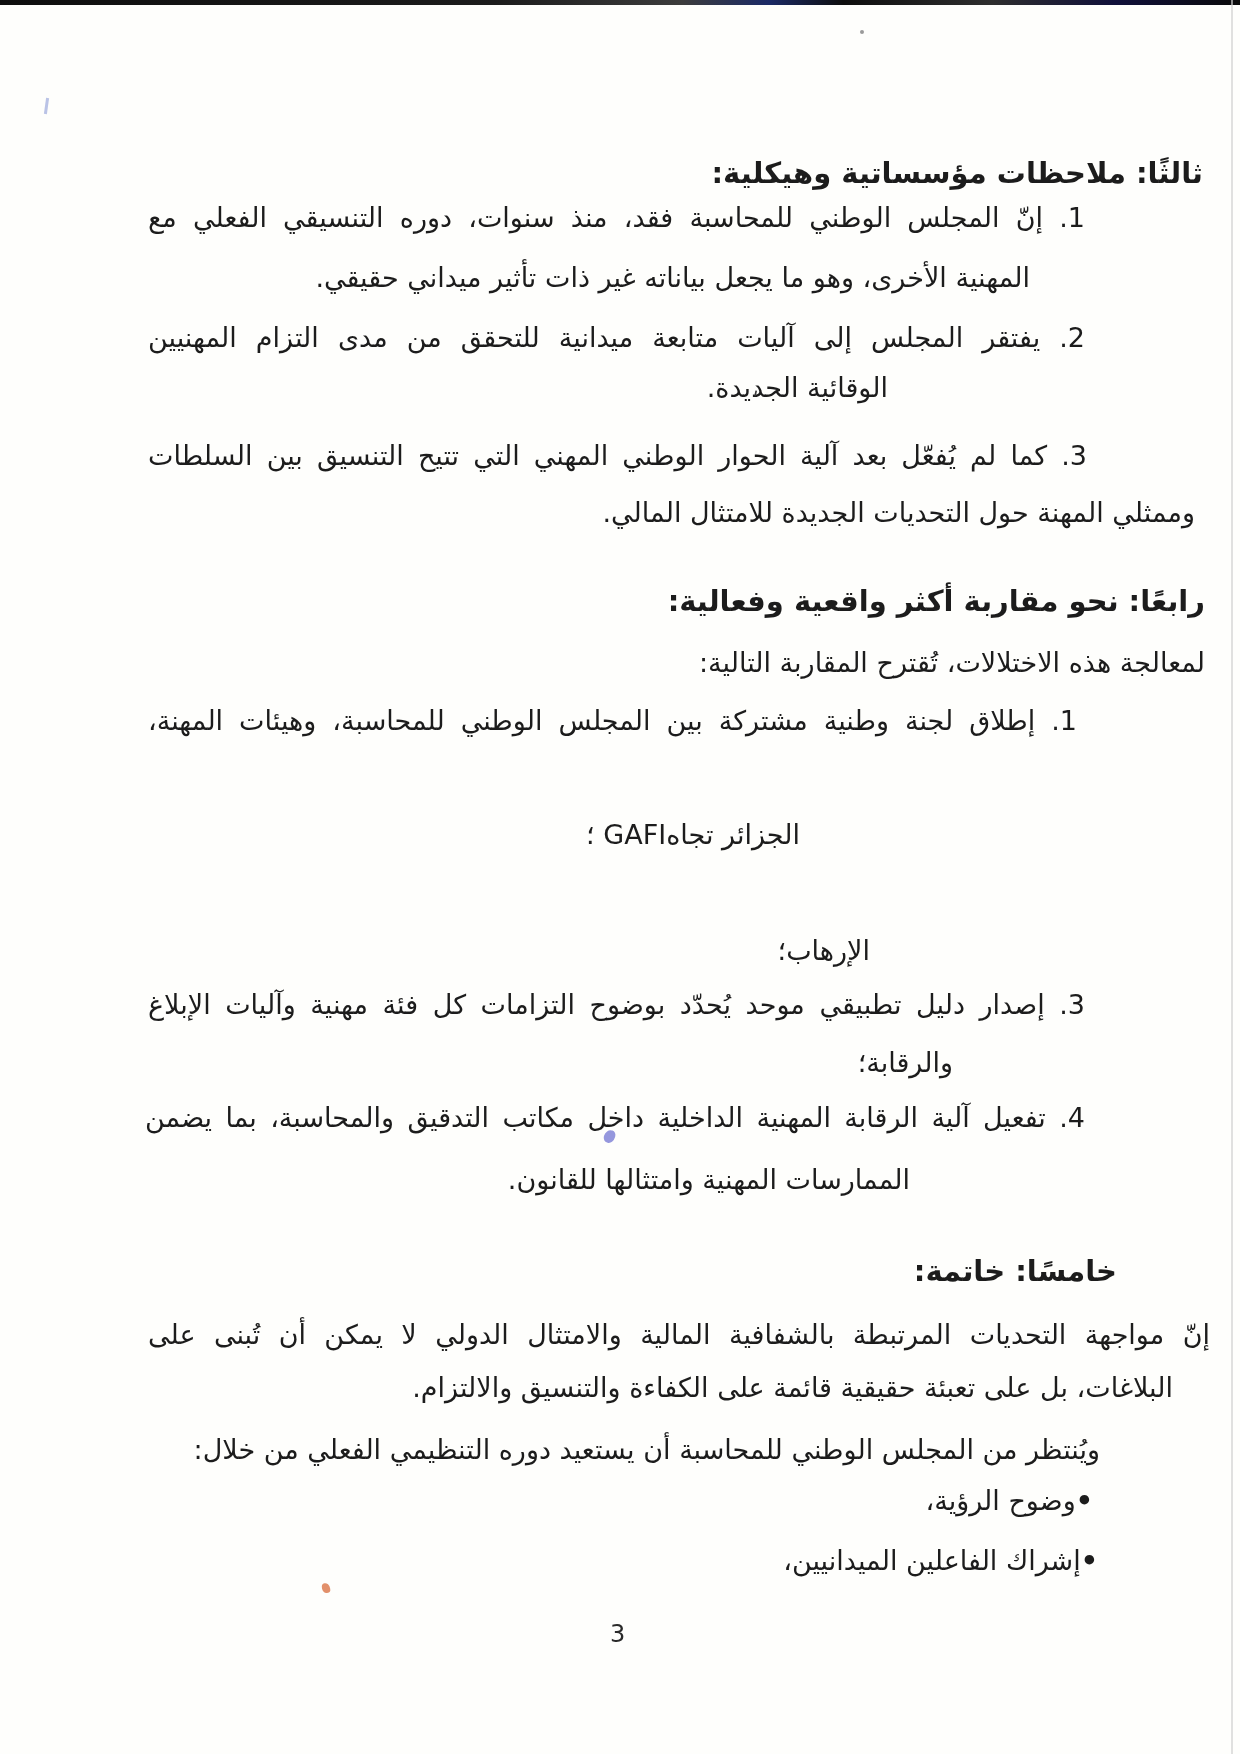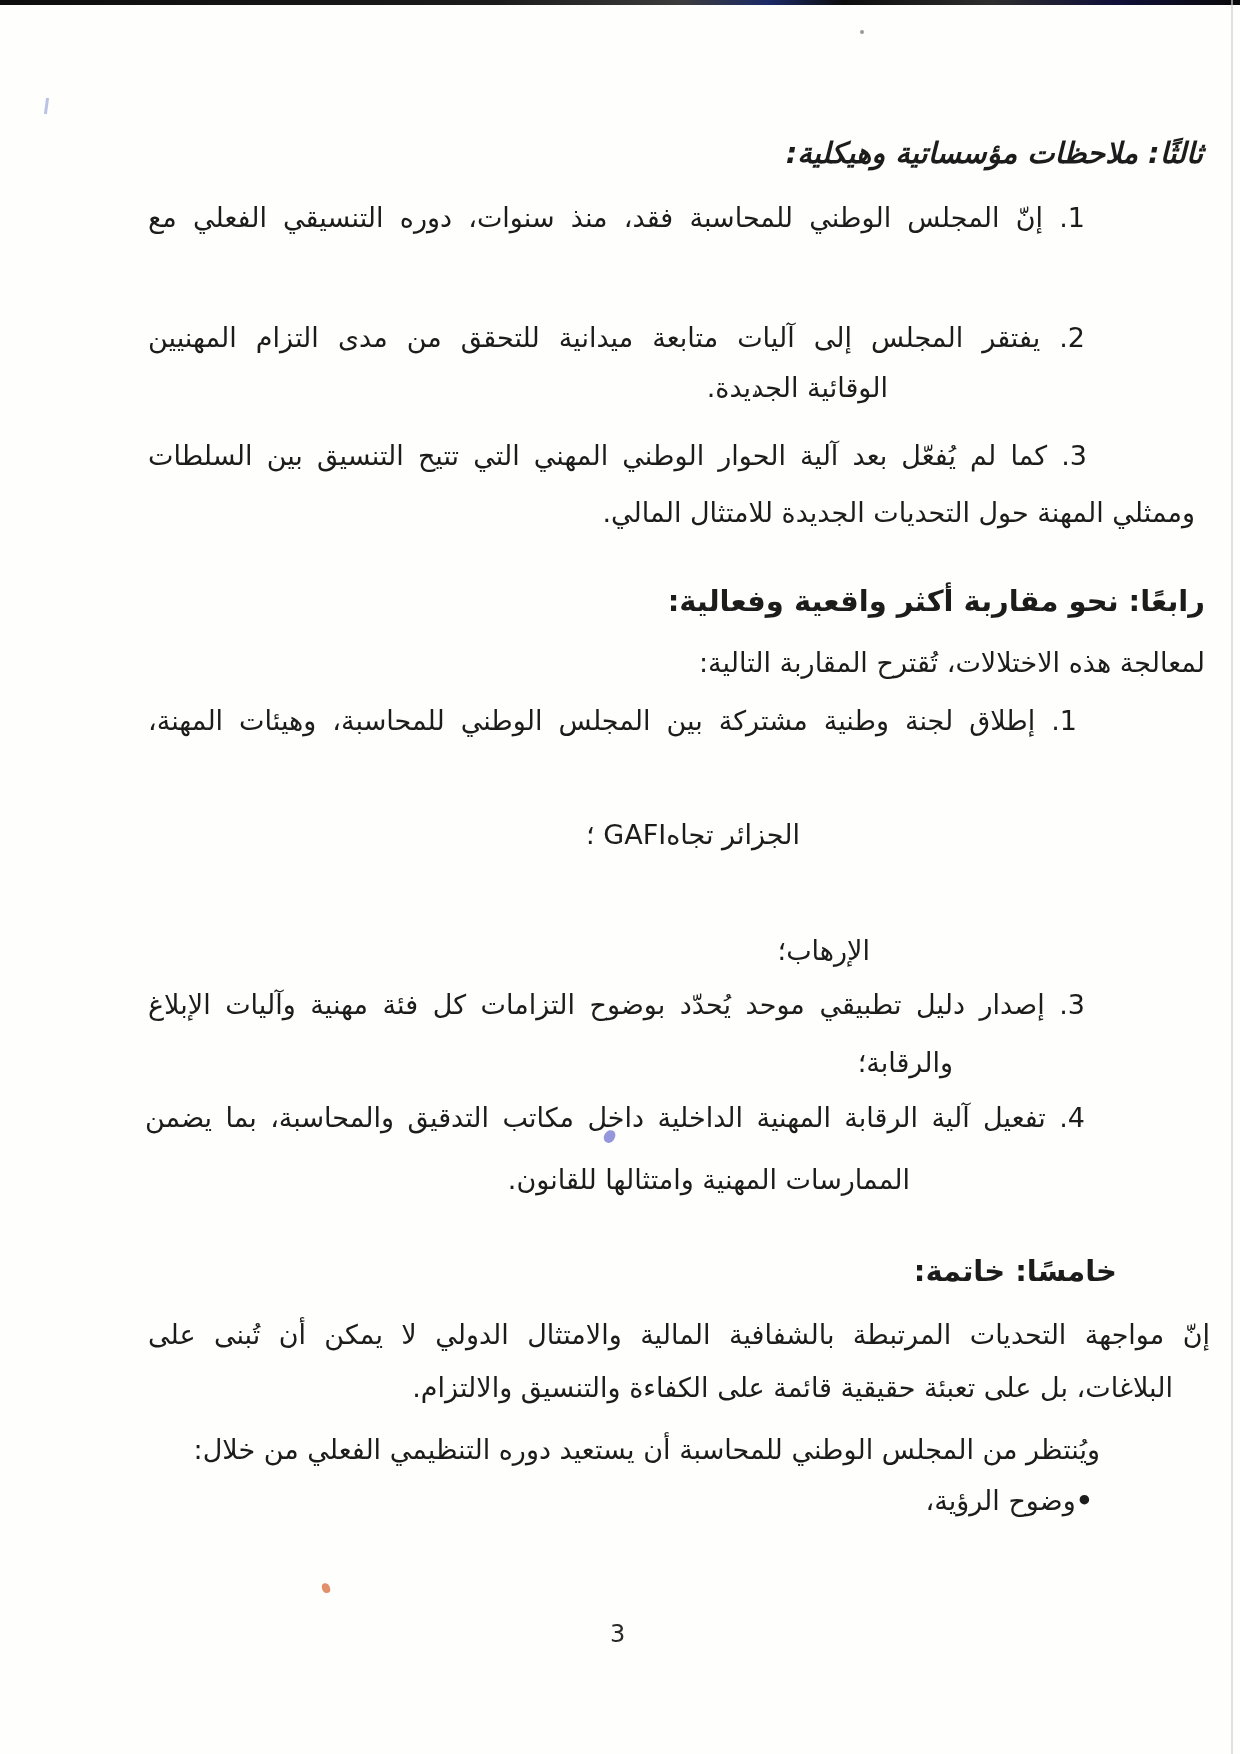--- a/index.html
+++ b/index.html
@@ -77,23 +77,24 @@
 </head>
 <body>
 
 <div class="page">
 
   <div class="scan-top-edge"></div>
   <div class="scan-right-line"></div>
   <div class="blue-dash"></div>
   <div class="gray-speck"></div>
 
-  <div class="ln hd" style="top:132px; right:37px;font-style:italic;">ثالثًا: ملاحظات مؤسساتية وهيكلية:</div>
+  <div class="ln hd" style="top:152px; right:37px;">ثالثًا: ملاحظات مؤسساتية وهيكلية:</div>
 
   <div class="ln j" style="top:197px; right:155px; left:148px;">1. إنّ المجلس الوطني للمحاسبة فقد، منذ سنوات، دوره التنسيقي الفعلي مع الهيئات</div>
+  <div class="ln" style="top:257px; right:210px;">المهنية الأخرى، وهو ما يجعل بياناته غير ذات تأثير ميداني حقيقي.</div>
 
   <div class="ln j" style="top:317px; right:155px; left:148px;">2. يفتقر المجلس إلى آليات متابعة ميدانية للتحقق من مدى التزام المهنيين بالإجراءات</div>
   <div class="ln" style="top:367px; right:352px;">الوقائية الجديدة.</div>
   <span class="stray-mark">'</span>
 
   <div class="ln j" style="top:435px; right:153px; left:148px;">3. كما لم يُفعّل بعد آلية الحوار الوطني المهني التي تتيح التنسيق بين السلطات التنظيمية</div>
   <div class="ln" style="top:492px; right:45px;">وممثلي المهنة حول التحديات الجديدة للامتثال المالي.</div>
 
   <div class="ln hd" style="top:580px; right:35px;">رابعًا: نحو مقاربة أكثر واقعية وفعالية:</div>
   <div class="ln" style="top:642px; right:35px;text-align:right;">لمعالجة هذه الاختلالات، تُقترح المقاربة التالية:</div>
@@ -111,18 +112,21 @@
   <div class="ln" style="top:1159px; right:330px;">الممارسات المهنية وامتثالها للقانون.</div>
 
   <div class="ln hd" style="top:1250px; right:123px;text-align:center;">خامسًا: خاتمة:</div>
   <div class="ln j" style="top:1314px; right:30px; left:148px;">إنّ مواجهة التحديات المرتبطة بالشفافية المالية والامتثال الدولي لا يمكن أن تُبنى على</div>
   <div class="ln" style="top:1367px; right:67px;">البلاغات، بل على تعبئة حقيقية قائمة على الكفاءة والتنسيق والالتزام.</div>
   <div class="ln" style="top:1429px; right:140px;margin-left:36px;">ويُنتظر من المجلس الوطني للمحاسبة أن يستعيد دوره التنظيمي الفعلي من خلال:</div>
 
   <div class="ln" style="top:1480px; right:147px;">
     <span class="bullet-dot">•</span><span>وضوح الرؤية،</span>
   </div>
+  <div class="ln" style="top:1540px; right:142px;">
+    <span class="bullet-dot">•</span><span>إشراك الفاعلين الميدانيين،</span>
+  </div>
 
   <div class="orange-speck"></div>
 
   <div class="pagenum" style="left:610px; top:1620px;">3</div>
 
 </div>
 
 </body></html>

